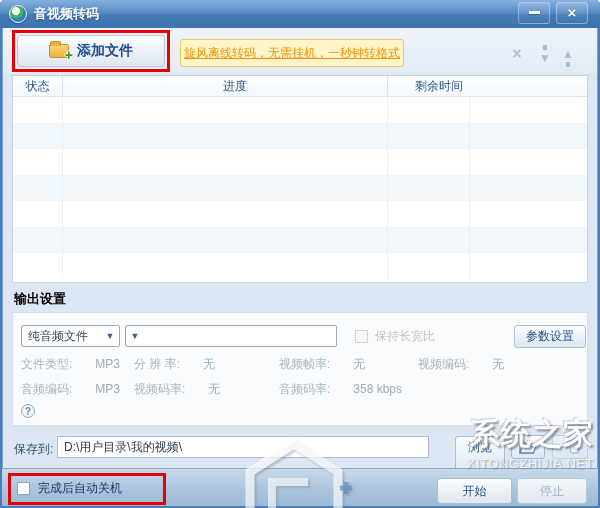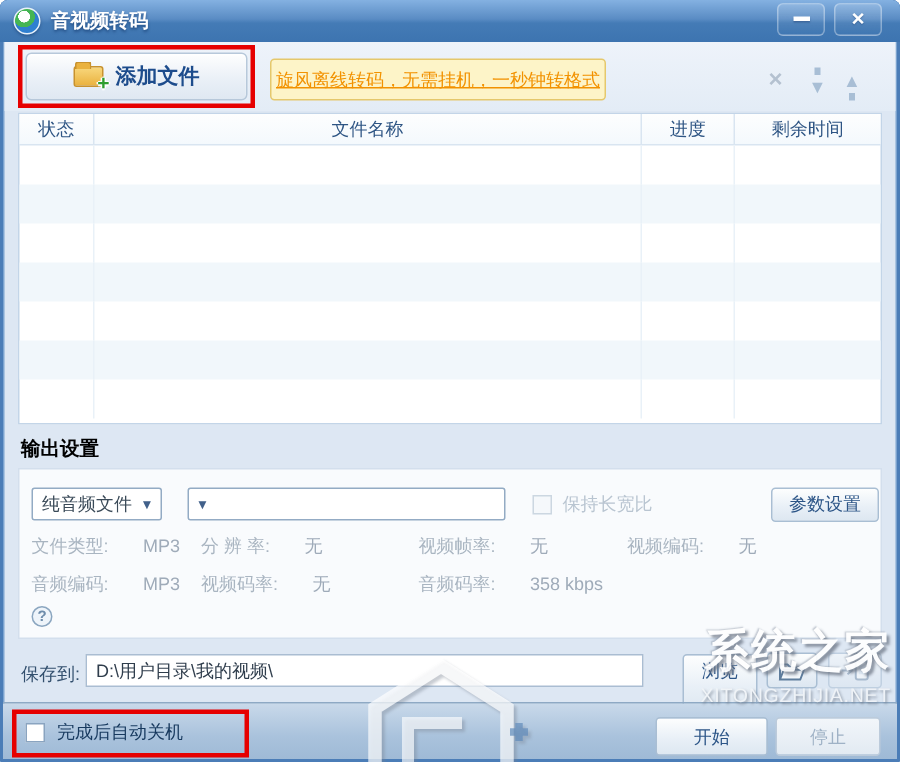--- a/index.html
+++ b/index.html
@@ -51,39 +51,39 @@
     cursor:pointer; font-weight:bold; }
   .ico-del  { left:507px; color:#b4c1d0; font-size:16px; }
   .ico-down { left:535px; color:#a8bed5; font-size:12px; }
   .ico-up   { left:558px; color:#a8bed5; font-size:12px; }
   .arrowstem { display:block; width:4px; height:5px; background:#a8bed5; margin:-2px auto 0; }
   .stem-top { margin:1px auto -2px; }
 
   
   .ftable { position:absolute; left:12px; top:75px; width:576px; height:208px;
     background:#fff; border:1px solid #c3d5e8; }
-  .trow { display:grid; grid-template-columns:50px 1fr 62px 97px; }
+  .trow { display:grid; grid-template-columns:50px 1fr 62px 97px;gap:20px; }
   .thead { height:21px; background:linear-gradient(#fdfefe,#f4f9fd); border-bottom:1px solid #d9e5f1; }
   .thead .cell { color:#2e5584; text-align:center; line-height:20px; font-size:12px;
     border-right:1px solid #d9e5f1; }
   .thead .cell:last-child { border-right:none; }
   .tbody .trow { height:26px; }
   .tbody .trow:nth-child(even) { background:#f1f7fb; }
   .tbody .cell { border-right:1px solid #e9f1f8; }
   .tbody .cell:last-child { border-right:none; }
 
   
   .seclabel { position:absolute; left:14px; top:290px; color:#000000; font-weight:bold; font-size:13px; }
   .panel { position:absolute; left:12px; top:312px; width:576px; height:114px;
     background:#f9fbfd; border:1px solid #d3dfed; }
   .dropdown { position:absolute; height:22px; background:#fff; border:1px solid #93abc4;
     border-radius:2px; display:flex; align-items:center; cursor:pointer; color:#3a4a58; }
   .dropdown .val { flex:1; padding-left:6px; white-space:nowrap; overflow:hidden; }
   .dropdown .arr { width:18px; text-align:center; color:#41608a; font-size:9px; }
-  .dd-format  { left:8px;  top:12px; width:87px; }
+  .dd-format  { left:8px;  top:12px; width:99px; }
   .dd-profile { left:112px; top:12px; width:212px; }
   .chkbox { display:inline-block; width:13px; height:13px; background:#fff;
     border:1px solid #9eb4ca; vertical-align:middle; }
   .chk-aspect { position:absolute; left:342px; top:15px; color:#b9c5d1; }
   .chk-aspect .chkbox { border-color:#ccd7e1; background:#f5f8fb; margin-right:7px; }
   .btn { background:linear-gradient(#fdfefe,#e9f0f7 55%, #dde7f1); border:1px solid #a9bed3;
     border-radius:3px; color:#2c5587; text-align:center; cursor:pointer; font-size:12px; }
   .btn-params { position:absolute; left:501px; top:12px; width:72px; height:23px; line-height:21px; }
   .inforow { position:absolute; left:0; right:0; height:16px; }
   .ir1 { top:43px; } .ir2 { top:68px; }
@@ -155,21 +155,20 @@
     <a>旋风离线转码，无需挂机，一秒钟转格式</a>
   </div>
 
   <span class="tbico ico-del"><span>×</span></span>
   <span class="tbico ico-down"><span class="arrowstem stem-top"></span><span>▼</span></span>
   <span class="tbico ico-up"><span>▲</span><span class="arrowstem"></span></span>
 
   <div class="ftable">
     <div class="trow thead">
       <div class="cell">状态</div>
-      <div class="cell">文件名称</div>
       <div class="cell">进度</div>
       <div class="cell">剩余时间</div>
     </div>
     <div class="tbody">
       <div class="trow">
           <div class="cell"></div>
           <div class="cell"></div>
           <div class="cell"></div>
           <div class="cell"></div>
         </div>

